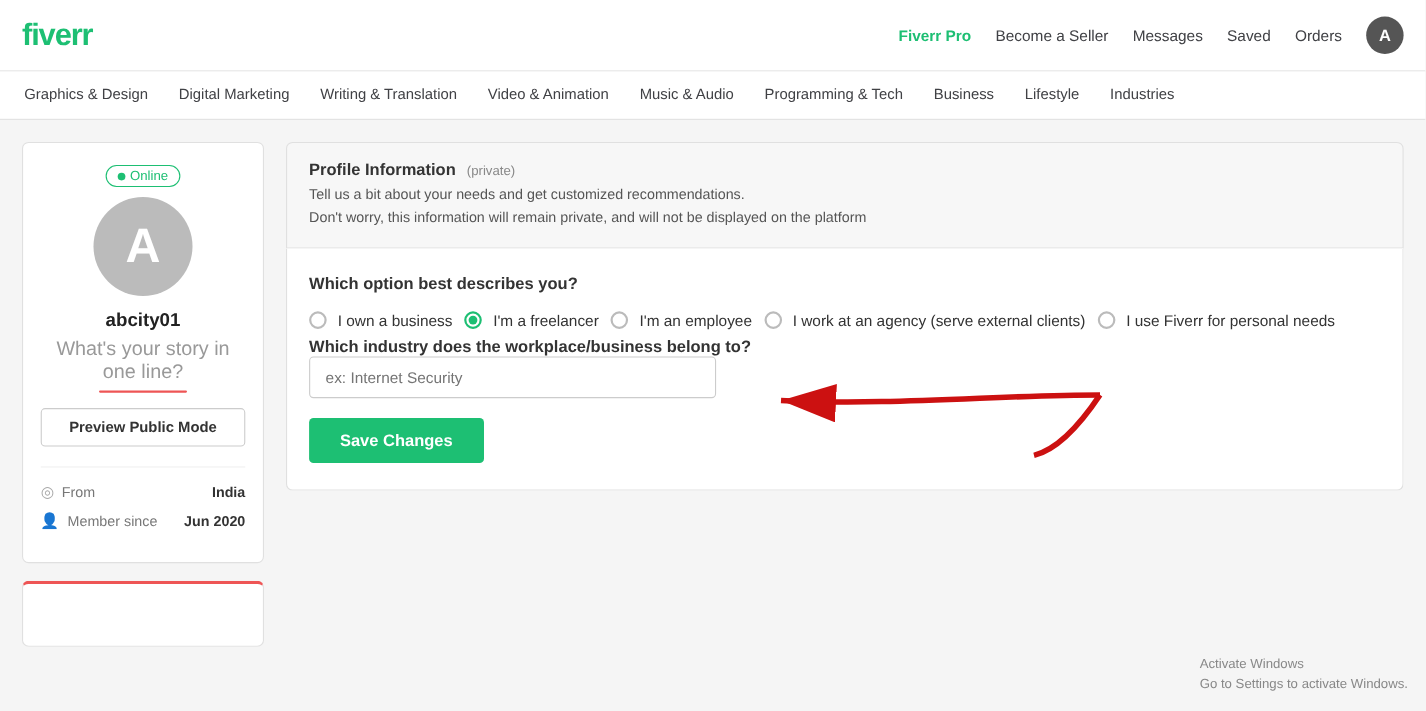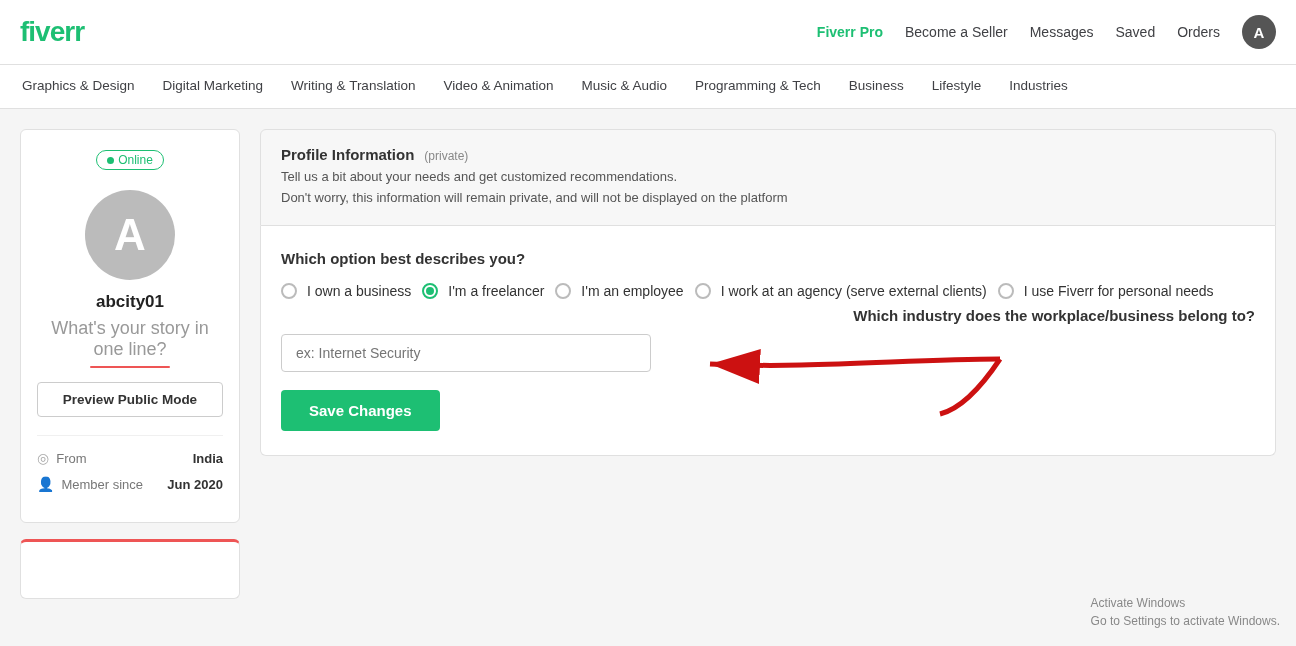--- a/index.html
+++ b/index.html
@@ -119,21 +119,21 @@
       flex-direction: column;
       align-items: center;
       position: relative;
     }
     .online-badge {
       border: 1px solid #1dbf73;
       color: #1dbf73;
       border-radius: 20px;
       padding: 2px 10px;
       font-size: 12px;
-      margin-bottom: 20px;
+      margin-bottom: 9px;
       display: flex;
       align-items: center;
       gap: 4px;
     }
     .online-dot {
       width: 7px;
       height: 7px;
       background: #1dbf73;
       border-radius: 50%;
       display: inline-block;
@@ -298,22 +298,20 @@
       width: 8px;
       height: 8px;
       border-radius: 50%;
       background: #1dbf73;
     }
 
     .question-title2 {
       font-size: 15px;
       font-weight: 600;
       color: #333;
-      margin-bottom: 10px;
-      text-align: right;
     }
     .industry-input {
       width: 370px;
       padding: 10px 14px;
       border: 1px solid #ccc;
       border-radius: 4px;
       font-size: 14px;
       color: #999;
       outline: none;
       margin-bottom: 18px;

